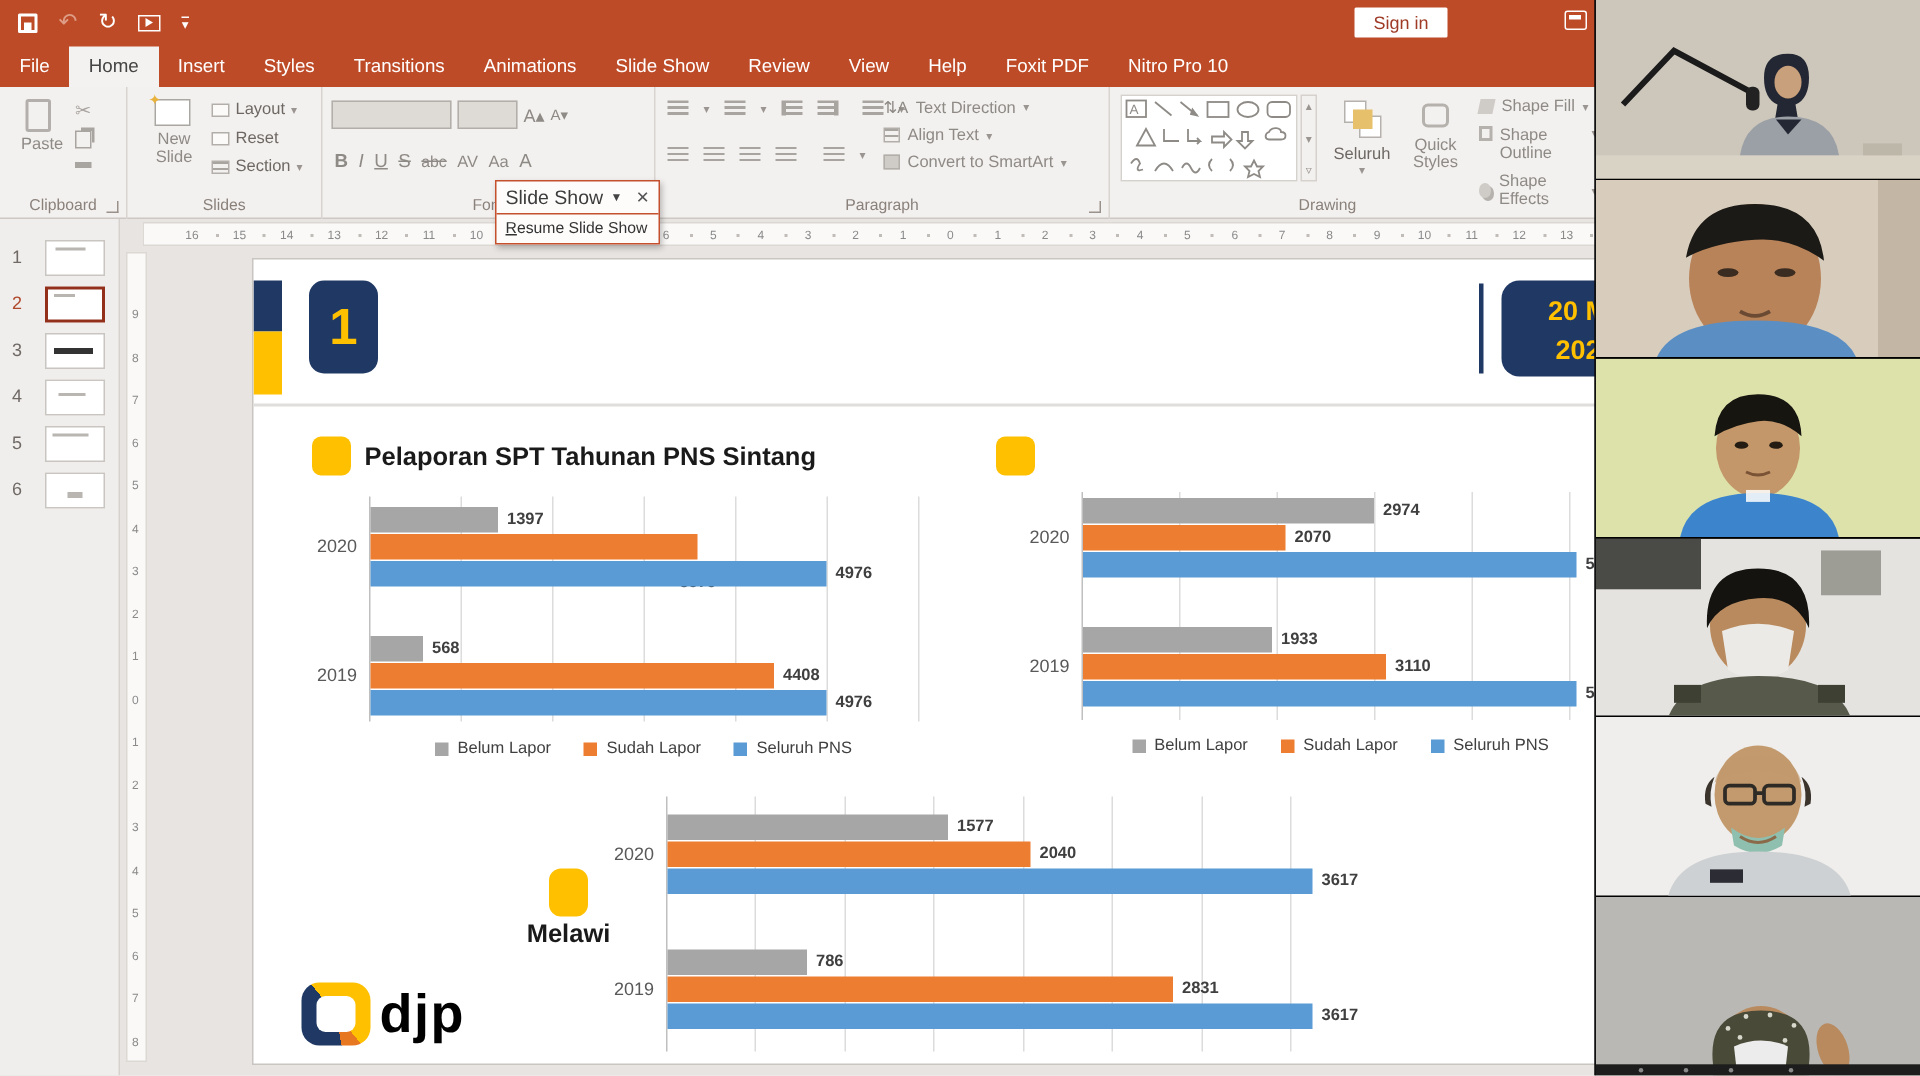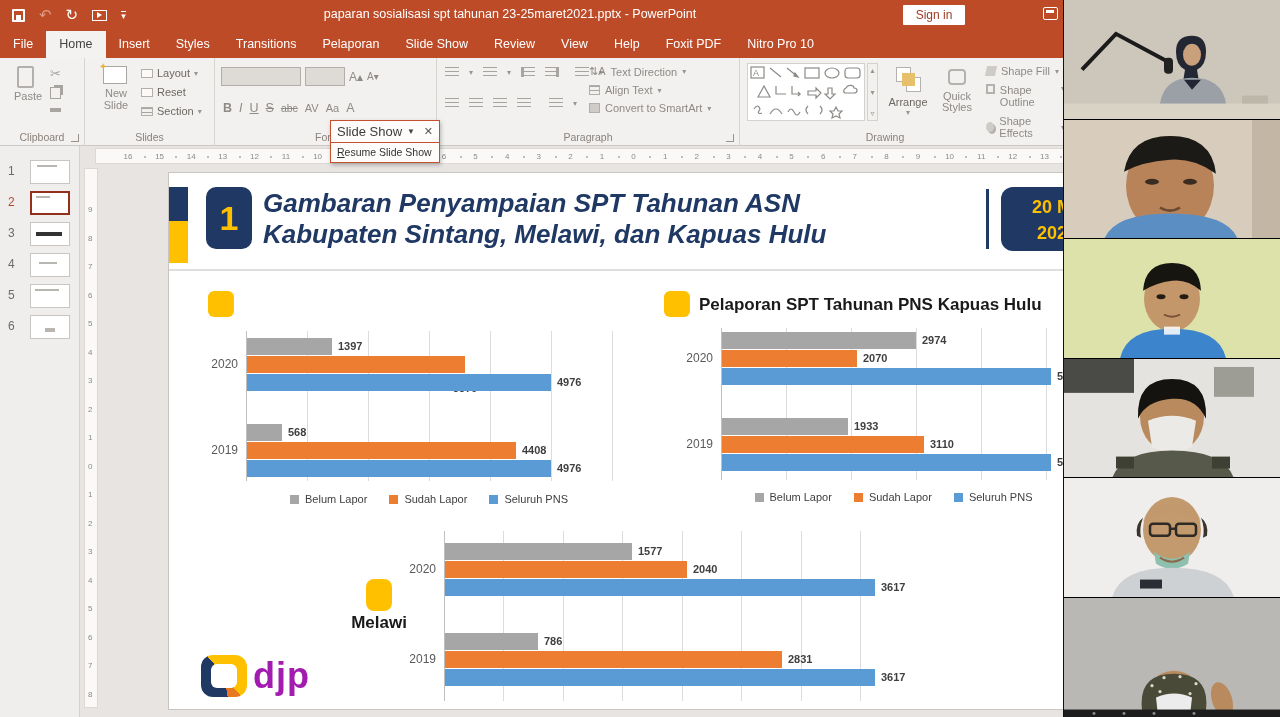--- a/index.html
+++ b/index.html
@@ -90,21 +90,21 @@
   .cat-label { position:absolute; width:45px; text-align:right; font-size:12px; color:#595959; }
   .legend { position:absolute; display:flex; gap:22px; justify-content:center; }
   .leg-item { display:flex; align-items:center; gap:6px; font-size:11px; color:#404040; white-space:nowrap; }
   .leg-sq { width:9px; height:9px; }
   .region-ico { position:absolute; left:197px; top:406px; width:26px; height:32px; border-radius:8px; }
   .region-label { position:absolute; left:160px; top:440px; width:100px; text-align:center; font-size:17px; font-weight:bold; color:#1a1a1a; }
   .djp { position:absolute; left:32px; top:482px; display:flex; align-items:center; gap:6px; }
   .djp-ring { width:46px; height:42px; border-radius:12px;
     background:conic-gradient(from 200deg, #1f3864 0 120deg, #ffc000 120deg 300deg, #e87722 300deg 330deg, #1f3864 330deg); position:relative; }
   .djp-ring:after { content:""; position:absolute; left:10px; top:9px; width:26px; height:24px; background:#fff; border-radius:6px; }
-  .djp-text { font-size:36px; font-weight:bold; color:#a21caf; letter-spacing:1px; }
+  .djp-text { font-size:36px; font-weight:bold; color:#000000; letter-spacing:1px; }
 
   
   .videopanel { position:absolute; right:0; top:0; width:217px; height:717px; background:#000; z-index:100;
     display:flex; flex-direction:column; border-left:1px solid #111; }
   .feed { position:relative; width:217px; height:119.5px; overflow:hidden; border-bottom:1px solid #000; }
   .feed:last-child { border-bottom:none; }
   .feed svg { display:block; }
 </style>
 </head>
 <body>
@@ -112,32 +112,31 @@
 <div class="app">
 
   <div class="titlebar" style="background: rgb(190, 75, 40);">
     <div class="qat">
       <span class="save-ico"></span>
       <span class="ico dis">↶</span>
       <span class="ico">↻</span>
       <span class="show-ico"></span>
       <span class="qat-more">▾</span>
     </div>
-    <div class="doc-title">paparan sosialisasi spt tahunan 23-25maret2021.pptx  -  PowerPoint</div>
     <div class="signin">Sign in</div>
     <div class="ribbon-opts"></div>
   </div>
 
   <div class="menubar" id="menubar" style="background: rgb(190, 75, 40);">
       <div class="tab">File</div>
       <div class="tab active">Home</div>
       <div class="tab">Insert</div>
       <div class="tab">Styles</div>
       <div class="tab">Transitions</div>
-      <div class="tab">Pelaporan</div>
+      <div class="tab">Animations</div>
       <div class="tab">Slide Show</div>
       <div class="tab">Review</div>
       <div class="tab">View</div>
       <div class="tab">Help</div>
       <div class="tab">Foxit PDF</div>
       <div class="tab">Nitro Pro 10</div>
     </div>
 
   <div class="ribbon">
 
@@ -260,21 +259,21 @@
           </g>
         </svg>
       </div>
       <div style="position:absolute;left:127px;top:5px;width:11px;height:58px;border:1px solid #d5d1cd;display:flex;flex-direction:column;justify-content:space-between;align-items:center;padding:2px 0;">
         <span class="dd">▴</span>
           <span class="dd">▾</span>
           <span class="dd">▿</span>
       </div>
       <div style="position:absolute;left:146px;top:7px;width:44px;text-align:center;">
         <span style="display:inline-block;width:13px;height:13px;background:#e6c06a;box-shadow:-5px -5px 0 0 #fff, -5px -5px 0 1px #b5b1ad, 5px 5px 0 0 #fff, 5px 5px 0 1px #b5b1ad;margin:8px 0 6px 0;"></span>
-        <div class="gtxt2">Arrange</div>
+        <div class="gtxt2">Seluruh</div>
         <div class="dd">▾</div>
       </div>
       <div style="position:absolute;left:194px;top:7px;width:46px;text-align:center;">
         <span style="display:inline-block;width:18px;height:16px;border:2px solid #b5b1ad;border-radius:4px;margin:4px 0 2px 0;"></span>
         <div class="gtxt" style="line-height:11px;">Quick Styles</div>
       </div>
       <div style="position:absolute;left:246px;top:7px;display:flex;flex-direction:column;gap:7px;">
         <div style="display:flex;gap:5px;align-items:center;">
           <span style="width:10px;height:10px;background:#cfccc8;transform:skewX(-12deg);"></span>
           <span class="gtxt">Shape Fill</span>
@@ -424,32 +423,29 @@
         <span class="vr-num" style="top: 435px;">5</span>
         <span class="vr-num" style="top: 463.5px;">6</span>
         <span class="vr-num" style="top: 492px;">7</span>
         <span class="vr-num" style="top: 520.5px;">8</span>
       </div>
 
     <div class="slide">
       <div class="edge-navy" style="background: rgb(31, 56, 100);"></div>
       <div class="edge-yellow" style="background: rgb(255, 192, 0);"></div>
       <div class="badge" style="background: rgb(31, 56, 100); color: rgb(255, 192, 0);">1</div>
-      <div class="slide-title" style="color: rgb(31, 56, 100);">
-        <div>Gambaran Penyampaian SPT Tahunan ASN</div>
-        <div>Kabupaten Sintang, Melawi, dan Kapuas Hulu</div>
-      </div>
       <div class="hdr-divider" style="background: rgb(31, 56, 100);"></div>
       <div class="datebox" style="background: rgb(31, 56, 100); color: rgb(255, 192, 0);">
         <div>20 Ma</div>
         <div>2021</div>
       </div>
       <div class="hdr-sep"></div>
 
       <div class="ctitle-ico" style="left: 39px; top: 118px; background: rgb(255, 192, 0);"></div>
+      <div class="ctitle" style="left:74px;top:122px;">Pelaporan SPT Tahunan PNS Sintang</div>
       <div class="chart" id="chart0" style="left: 77px; top: 158px; width: 566px; height: 190px;">
           <div class="gridline axis" style="left: 0px; height: 150px;"></div>
           <div class="gridline" style="left: 61px; height: 150px;"></div>
           <div class="gridline" style="left: 122px; height: 150px;"></div>
           <div class="gridline" style="left: 183px; height: 150px;"></div>
           <div class="gridline" style="left: 244px; height: 150px;"></div>
           <div class="gridline" style="left: 305px; height: 150px;"></div>
           <div class="gridline" style="left: 366px; height: 150px;"></div>
           <div class="cat-label" style="left: -53px; top: 26px;">2020</div>
           <div class="bar" style="left: 1px; top: 7px; width: 85px; background: rgb(166, 166, 166);"></div>
@@ -475,21 +471,20 @@
               <span>Sudah Lapor</span>
             </span>
             <span class="leg-item">
               <span class="leg-sq" style="background: rgb(91, 155, 213);"></span>
               <span>Seluruh PNS</span>
             </span>
           </div>
         </div>
 
       <div class="ctitle-ico" style="left: 495px; top: 118px; background: rgb(255, 192, 0);"></div>
-      <div class="ctitle" style="left:530px;top:122px;">Pelaporan SPT Tahunan PNS Kapuas Hulu</div>
       <div class="chart" id="chart1" style="left: 552px; top: 155px; width: 545px; height: 192px;">
           <div class="gridline axis" style="left: 0px; height: 152px;"></div>
           <div class="gridline" style="left: 65px; height: 152px;"></div>
           <div class="gridline" style="left: 130px; height: 152px;"></div>
           <div class="gridline" style="left: 195px; height: 152px;"></div>
           <div class="gridline" style="left: 260px; height: 152px;"></div>
           <div class="gridline" style="left: 325px; height: 152px;"></div>
           <div class="cat-label" style="left: -53px; top: 23px;">2020</div>
           <div class="bar" style="left: 1px; top: 4px; width: 194px; background: rgb(166, 166, 166);"></div>
           <div class="bar-label" style="left: 201px; top: 4px;">2974</div>

